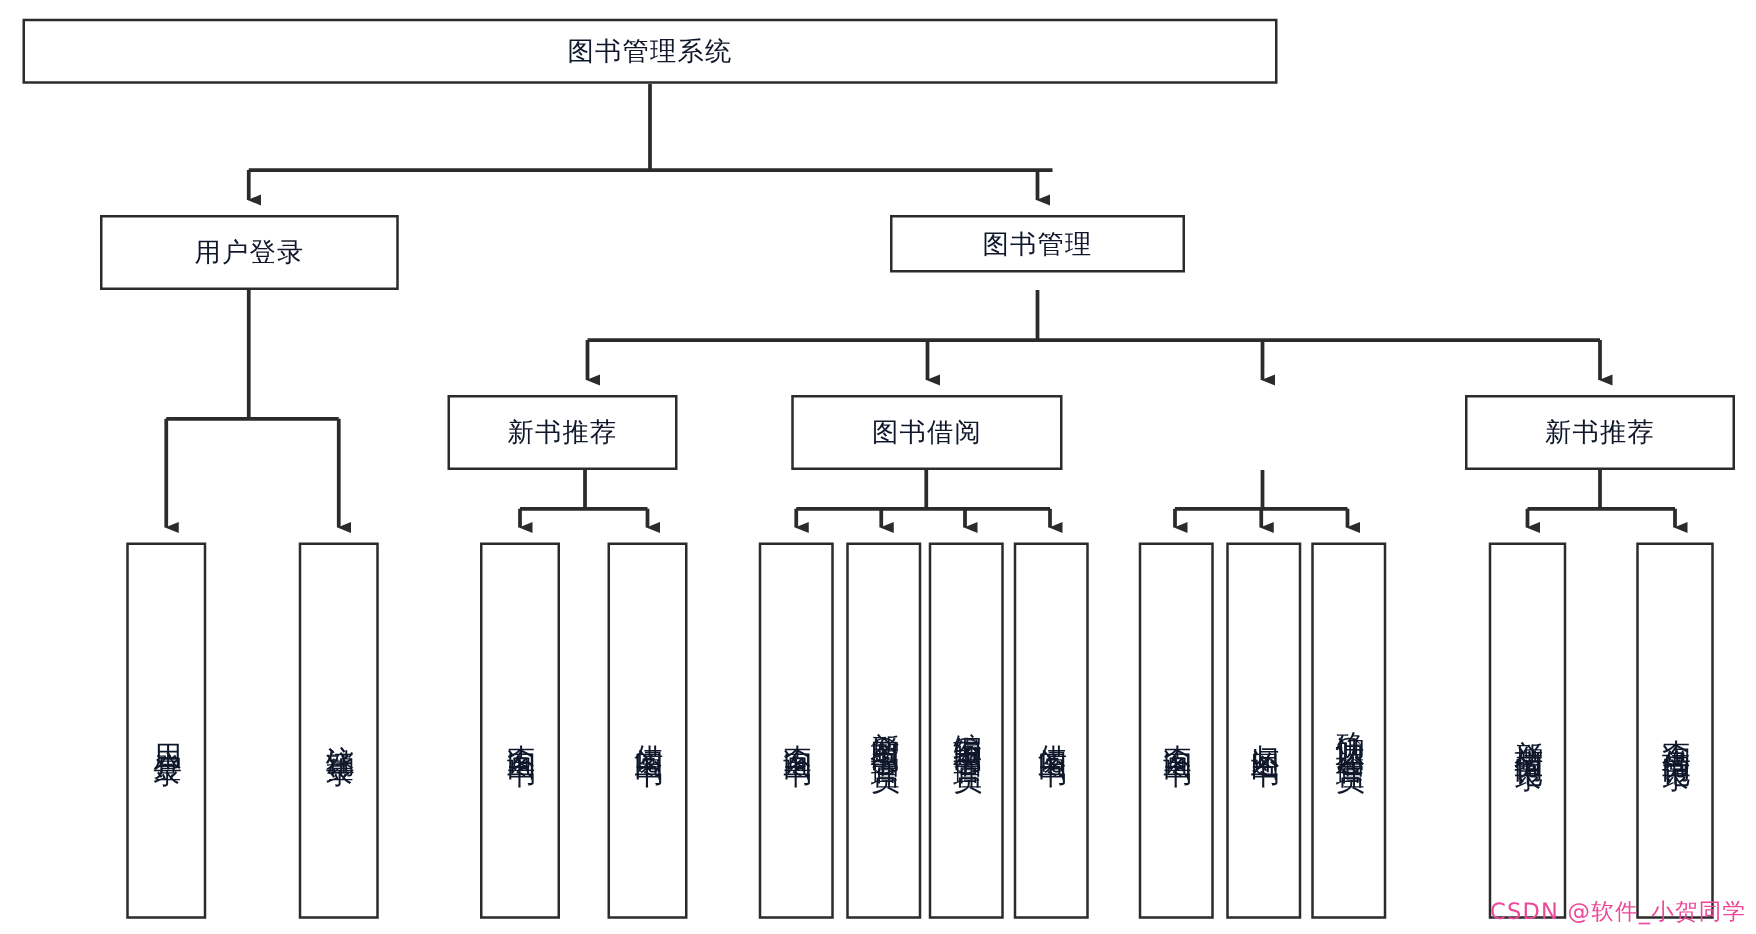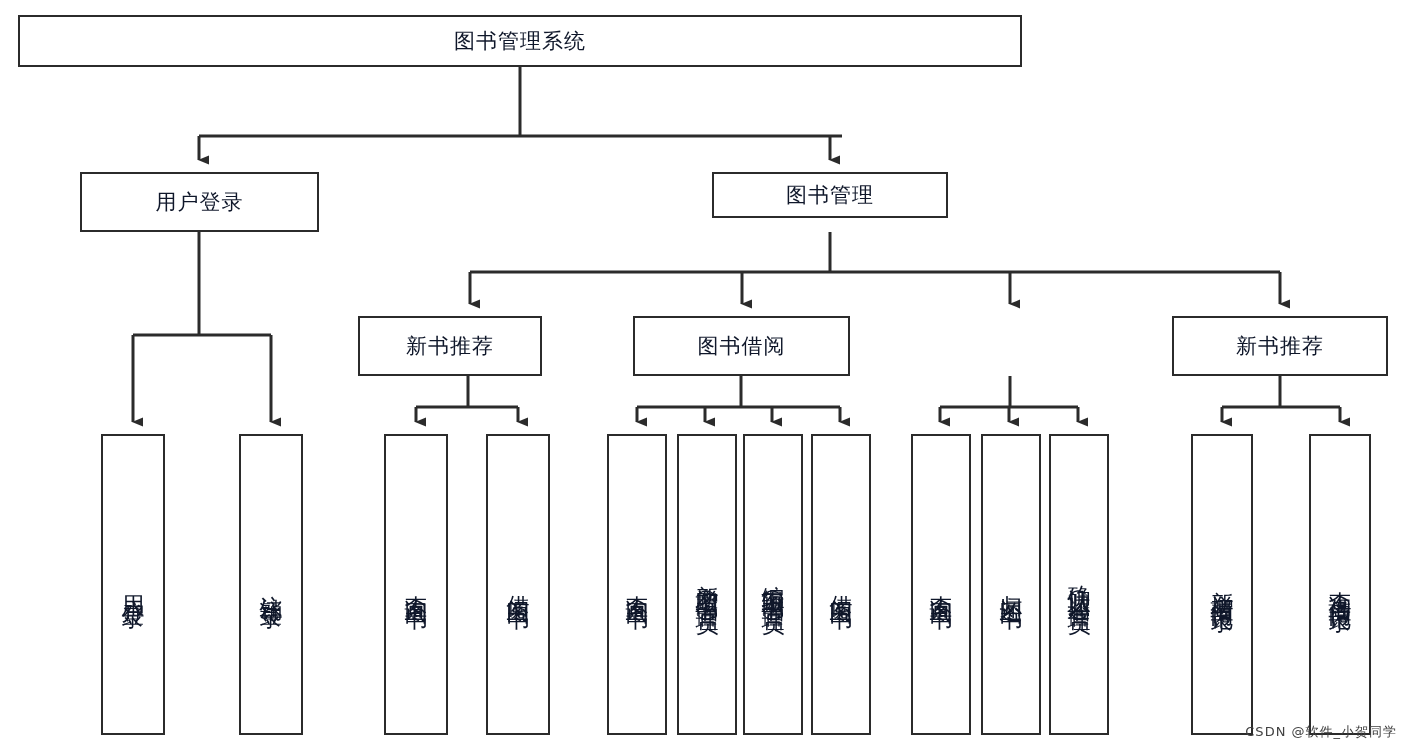--- a/index.html
+++ b/index.html
@@ -6,21 +6,21 @@
   body{width:1405px;height:747px;overflow:hidden;font-family:"DejaVu Sans","Liberation Sans",sans-serif;}
   #stage{position:relative;width:1405px;height:747px;background:#fff;}
   svg#wires{position:absolute;left:0;top:0;width:1405px;height:747px;}
   .node{position:absolute;box-sizing:border-box;background:#ffffff;
         border:2.5px solid #2b2b2b;display:flex;align-items:center;justify-content:center;
         color:#0f172a;}
   .node .lbl{font-size:21px;line-height:1.15;letter-spacing:1px;white-space:nowrap;}
   .node.leaf{writing-mode:vertical-rl;text-orientation:upright;}
   .node.leaf .lbl{writing-mode:vertical-rl;text-orientation:upright;font-size:23px;
         letter-spacing:4px;line-height:1;white-space:nowrap;}
-  .watermark{position:absolute;right:8px;bottom:6px;font-size:13px;color:#404040;
+  .watermark{position:absolute;right:8px;bottom:6px;font-size:18px;color:#ec4899;
         letter-spacing:1px;white-space:nowrap;pointer-events:none;}
 </style>
 </head>
 <body>
 
 <div id="stage">
 
   <svg id="wires" viewBox="0 0 1405 747" xmlns="http://www.w3.org/2000/svg">
     <defs>
       <marker id="arr" markerWidth="10" markerHeight="11" refX="4.6" refY="10" orient="auto" markerUnits="userSpaceOnUse">

